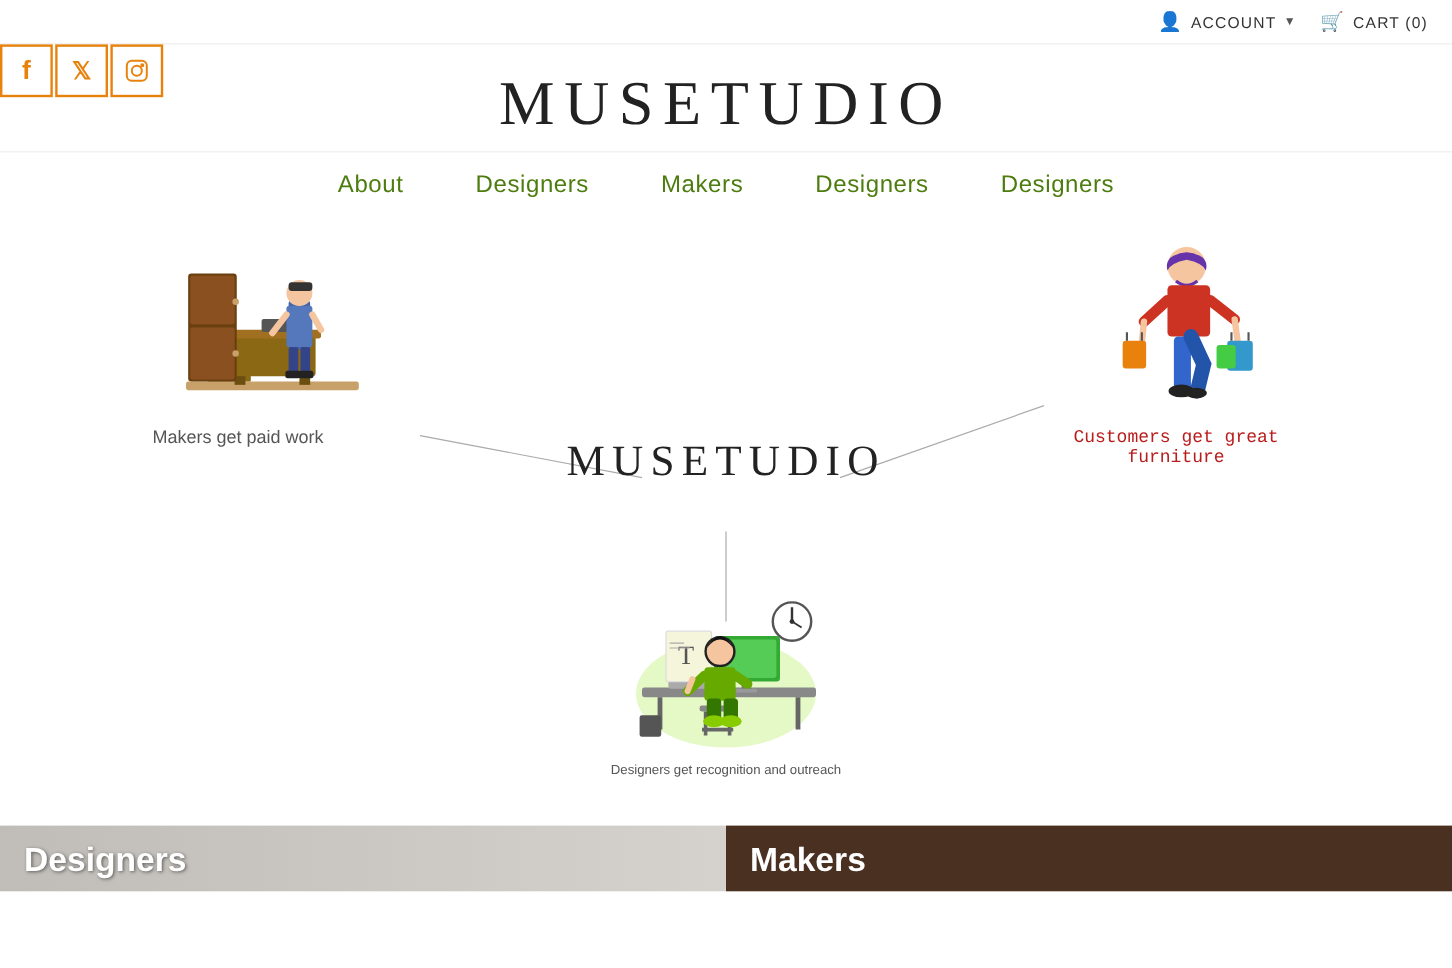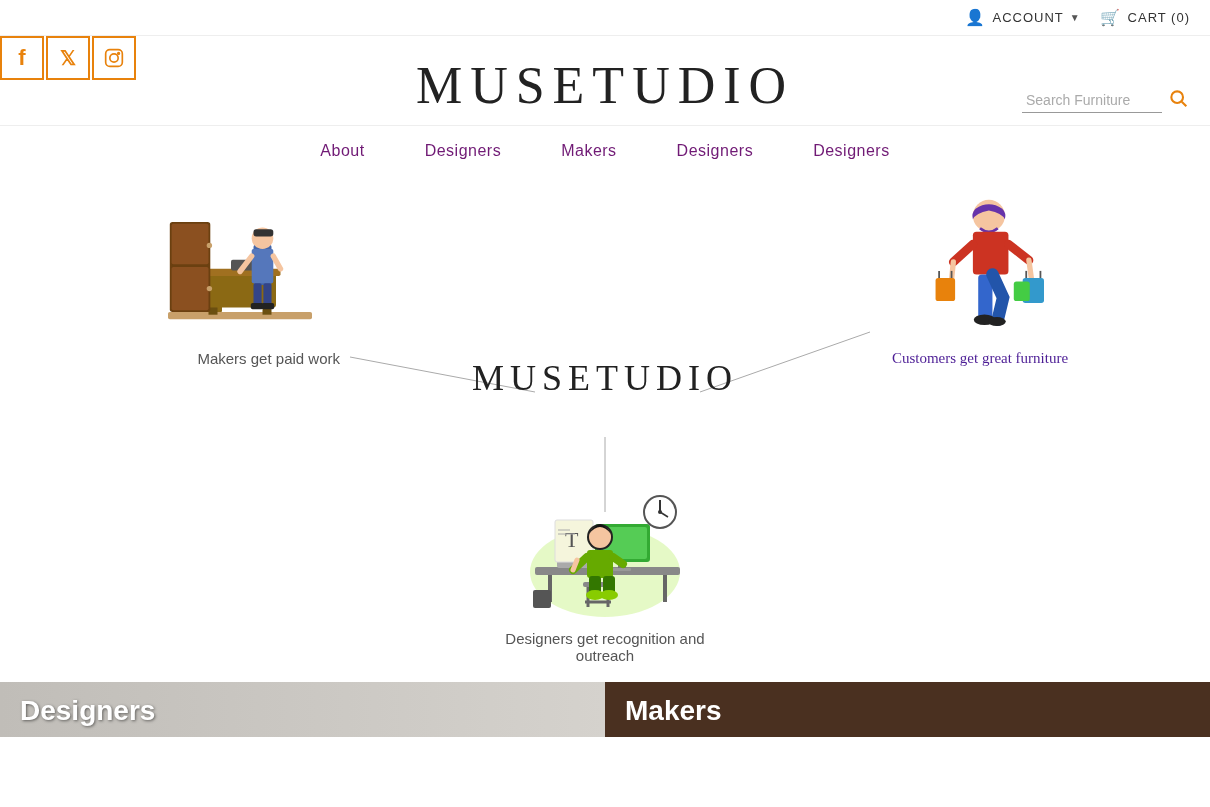--- a/index.html
+++ b/index.html
@@ -109,42 +109,42 @@
 
     
     .nav {
       display: flex;
       justify-content: center;
       gap: 60px;
       padding: 16px 0 12px;
       border-top: 1px solid #eee;
     }
     .nav-item {
-      font-size: 16px;
-      color: #701a75;
+      font-size: 20px;
+      color: #4d7c0f;
       cursor: pointer;
       text-decoration: none;
       font-family: Arial, sans-serif;
       font-weight: normal;
       letter-spacing: 0.5px;
     }
 
     
     .diagram-container {
       position: relative;
       width: 100%;
       height: 500px;
     }
 
     
     .maker-box {
       position: absolute;
-      left: 140px;
+      left: 127px;
       top: 20px;
-      text-align: right;
+      text-align: left;
       width: 200px;
     }
     .maker-illustration {
       width: 180px;
       height: 150px;
       position: relative;
       margin: 0 auto;
     }
     .maker-label {
       font-size: 15px;
@@ -156,37 +156,37 @@
     
     .customer-box {
       position: absolute;
       right: 120px;
       top: 10px;
       text-align: center;
       width: 220px;
     }
     .customer-label {
       font-size: 15px;
-      color: #4c1d95;
+      color: #b91c1c;
       margin-top: 8px;
-      font-family: Liberation Serif, serif;
+      font-family: Liberation Mono, monospace;
       text-align: center;
     }
 
     
     .designer-box {
       position: absolute;
       left: 50%;
       transform: translateX(-50%);
       top: 280px;
       text-align: center;
       width: 240px;
     }
     .designer-label {
-      font-size: 15px;
+      font-size: 11px;
       color: #555;
       margin-top: 8px;
       font-family: Arial, sans-serif;
     }
 
     
     .diagram-svg {
       position: absolute;
       top: 0;
       left: 0;
@@ -265,29 +265,20 @@
       <svg width="20" height="20" viewBox="0 0 24 24" fill="none" stroke="#e8820c" stroke-width="2">
         <rect x="2" y="2" width="20" height="20" rx="5" ry="5"></rect>
         <circle cx="12" cy="12" r="5"></circle>
         <circle cx="17.5" cy="6.5" r="1" fill="#e8820c"></circle>
       </svg>
     </div>
   </div>
 
   <div class="logo">MUSETUDIO</div>
 
-  <div class="search-area">
-    <input class="search-input" type="text" placeholder="Search Furniture" style="">
-    <button class="search-btn">
-      <svg width="20" height="20" viewBox="0 0 24 24" fill="none" stroke="#e8820c" stroke-width="2.5">
-        <circle cx="11" cy="11" r="7"></circle>
-        <line x1="16.5" y1="16.5" x2="22" y2="22"></line>
-      </svg>
-    </button>
-  </div>
 </div>
 
 <nav class="nav">
   <a class="nav-item">About</a>
   <a class="nav-item">Designers</a>
   <a class="nav-item">Makers</a>
   <a class="nav-item">Designers</a>
   <a class="nav-item">Designers</a>
 </nav>
 

